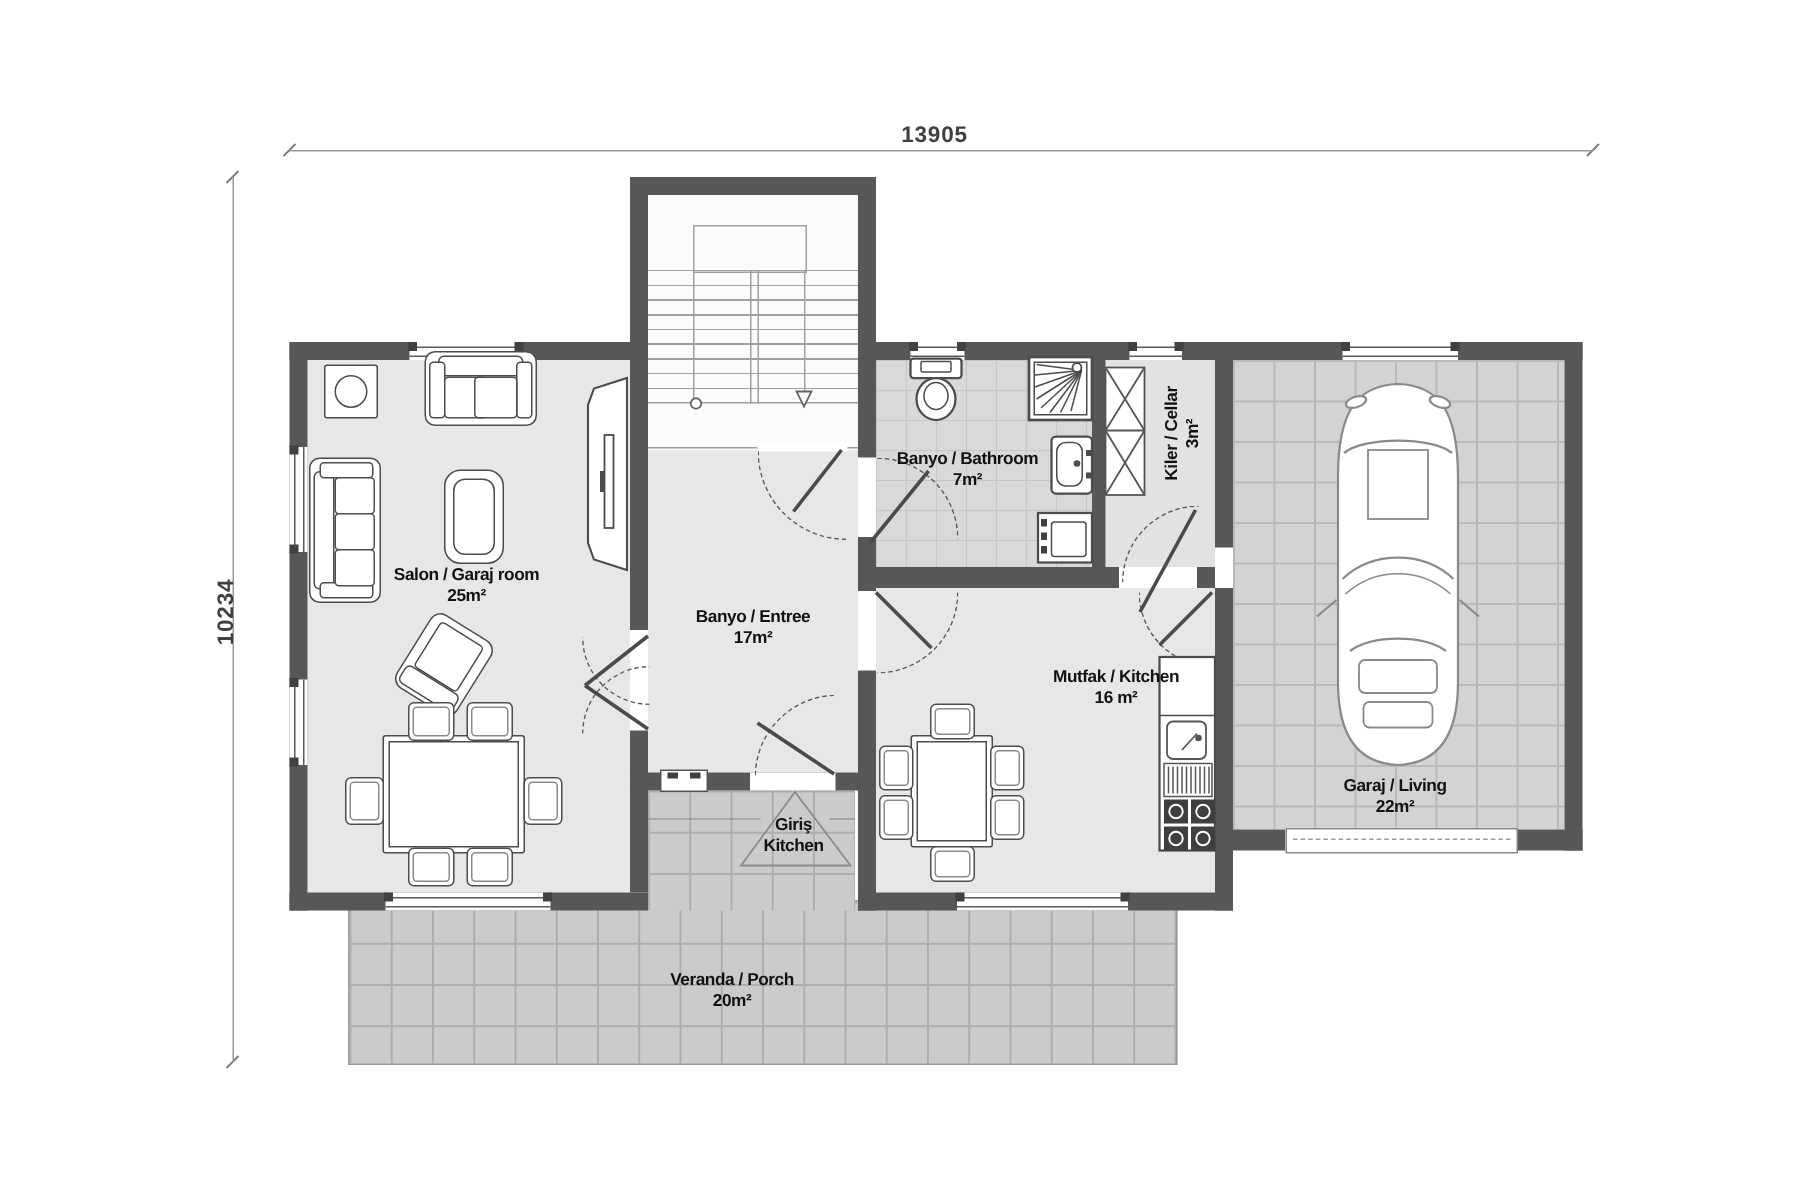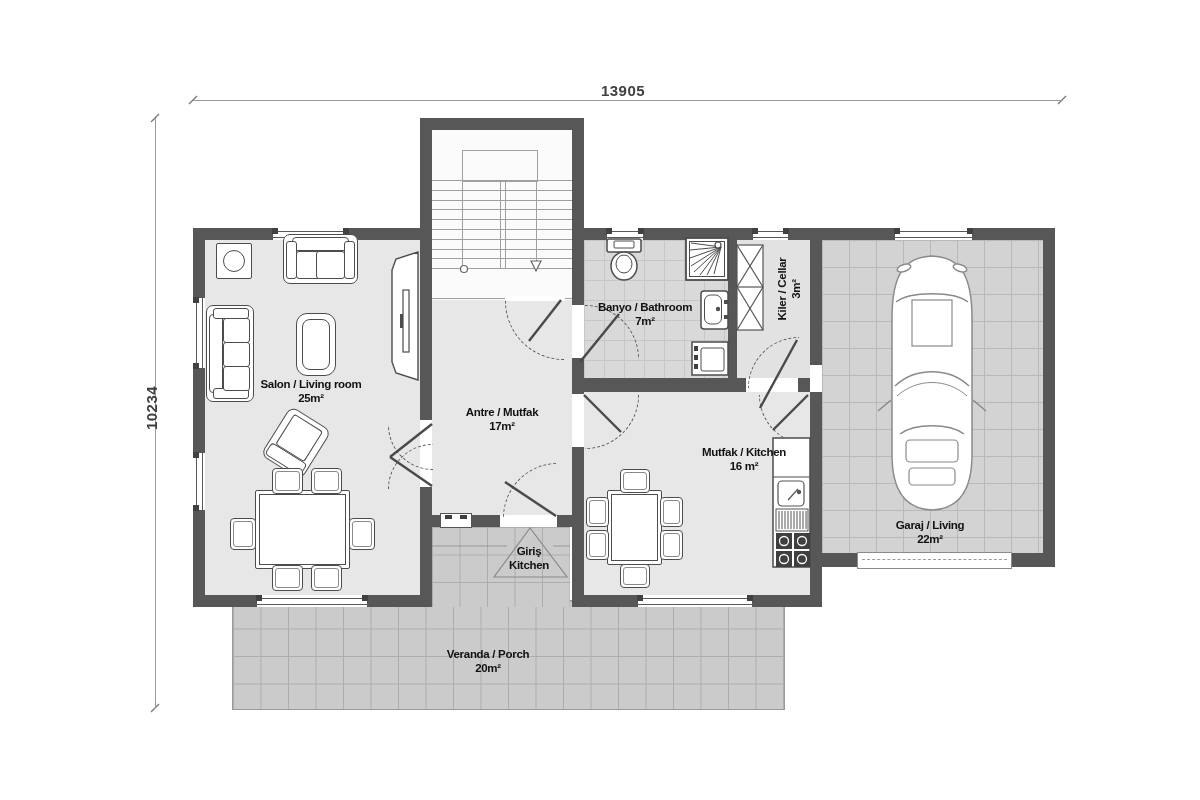--- a/index.html
+++ b/index.html
@@ -322,25 +322,25 @@
         <line x1="151" y1="712" x2="159" y2="704"></line>
     </g>
   </svg>
 
   <div class="dimline" style="left:193px;top:100px;width:869px;height:1px;"></div>
   <div class="dimline" style="left:155px;top:118px;width:1px;height:590px;"></div>
   <div class="dim-label" style="left:623px;top:90px;">13905</div>
   <div class="dim-label rot" style="left:151px;top:408px;">10234</div>
 
   <div class="label" style="left:311px;top:391px;">
-    <div>Salon / Living room</div>
+    <div>Salon / Garaj room</div>
       <div>25m²</div>
   </div>
   <div class="label" style="left:502px;top:419px;">
-    <div>Antre / Mutfak</div>
+    <div>Banyo / Entree</div>
       <div>17m²</div>
   </div>
   <div class="label" style="left:645px;top:314px;">
     <div>Banyo / Bathroom</div>
       <div>7m²</div>
   </div>
   <div class="label label-rot" style="left:789px;top:289px;">
     <div>Kiler / Cellar</div>
       <div>3m²</div>
   </div>

